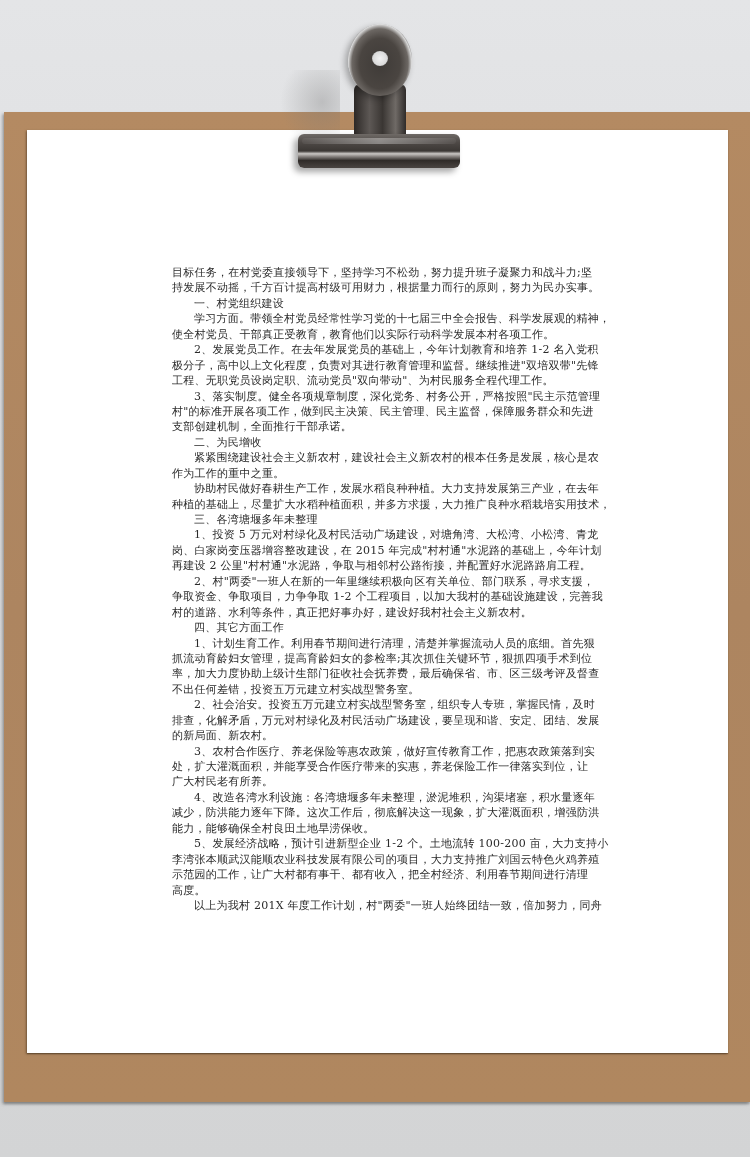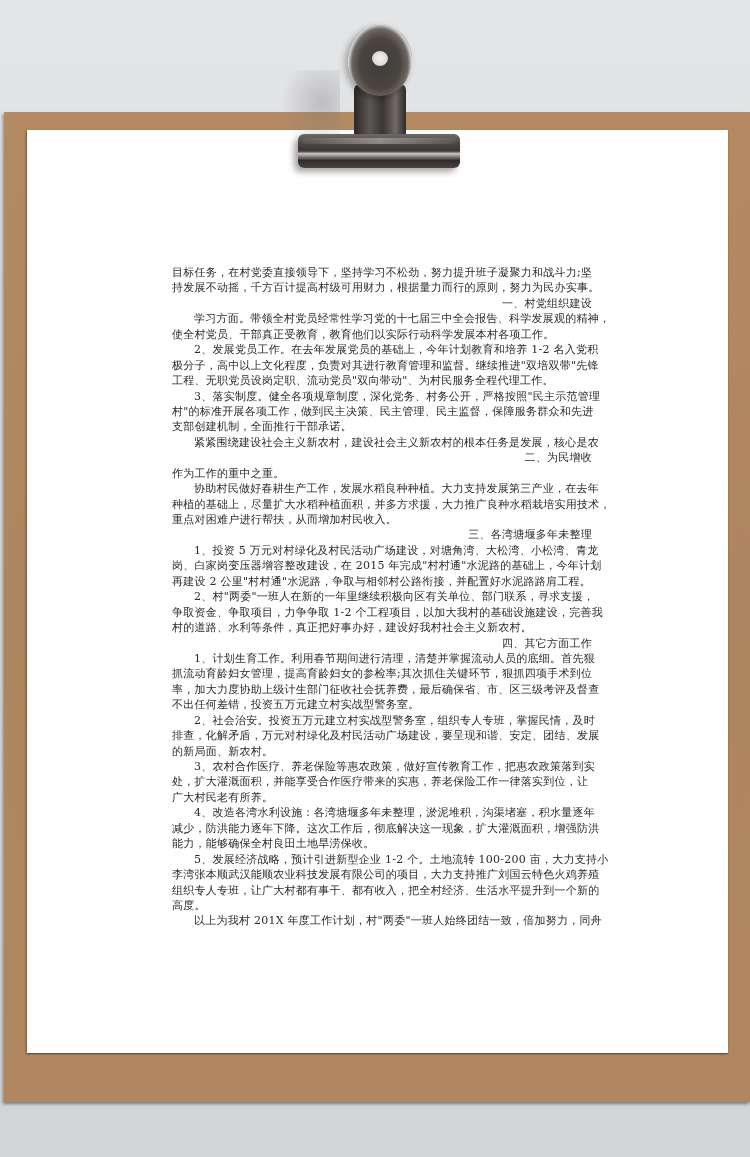--- a/index.html
+++ b/index.html
@@ -17,21 +17,21 @@
       position: absolute; left: 27px; top: 130px; width: 701px; height: 923px;
       background: #ffffff;
       box-shadow: -1px 1px 2px rgba(70,50,30,0.55), 0 1px 1px rgba(70,50,30,0.4);
     }
     .doc {
       position: absolute; left: 172px; top: 265px; width: 420px;
       font-size: 11px; line-height: 15.45px; color: #2a2a2a;
       letter-spacing: 0.25px;
     }
     .line { white-space: nowrap; height: 15.45px; }
-    .indent { padding-left: 22px; text-align: right; }
+    .indent { padding-left: 22px; }
 
     
     .clip-shadow {
       position: absolute; left: 280px; top: 70px; width: 60px; height: 80px;
       background: radial-gradient(ellipse at 70% 40%, rgba(120,120,120,0.35), rgba(120,120,120,0) 70%);
     }
     .clip-ring {
       position: absolute; left: 348px; top: 24px; width: 64px; height: 72px; border-radius: 50%;
       background: radial-gradient(ellipse at 50% 55%, #3f3b38 0%, #4a4541 45%, #6d6864 62%, #d9d9d9 70%, #2e2b29 76%, #8a8683 86%, #2a2725 95%);
       box-shadow: -3px 3px 6px rgba(0,0,0,0.3);
@@ -76,26 +76,25 @@
     <div class="line">持发展不动摇，千方百计提高村级可用财力，根据量力而行的原则，努力为民办实事。</div>
     <div class="line indent">一、村党组织建设</div>
     <div class="line indent">学习方面。带领全村党员经常性学习党的十七届三中全会报告、科学发展观的精神，</div>
     <div class="line">使全村党员、干部真正受教育，教育他们以实际行动科学发展本村各项工作。</div>
     <div class="line indent">2、发展党员工作。在去年发展党员的基础上，今年计划教育和培养 1-2 名入党积</div>
     <div class="line">极分子，高中以上文化程度，负责对其进行教育管理和监督。继续推进"双培双带"先锋</div>
     <div class="line">工程、无职党员设岗定职、流动党员"双向带动"、为村民服务全程代理工作。</div>
     <div class="line indent">3、落实制度。健全各项规章制度，深化党务、村务公开，严格按照"民主示范管理</div>
     <div class="line">村"的标准开展各项工作，做到民主决策、民主管理、民主监督，保障服务群众和先进</div>
     <div class="line">支部创建机制，全面推行干部承诺。</div>
+    <div class="line indent">二、为民增收</div>
     <div class="line indent">紧紧围绕建设社会主义新农村，建设社会主义新农村的根本任务是发展，核心是农</div>
-    <div class="line indent">二、为民增收</div>
     <div class="line">作为工作的重中之重。</div>
     <div class="line indent">协助村民做好春耕生产工作，发展水稻良种种植。大力支持发展第三产业，在去年</div>
     <div class="line">种植的基础上，尽量扩大水稻种植面积，并多方求援，大力推广良种水稻栽培实用技术，</div>
-    <div class="line">重点对困难户进行帮扶，从而增加村民收入。</div>
     <div class="line indent">三、各湾塘堰多年未整理</div>
     <div class="line indent">1、投资 5 万元对村绿化及村民活动广场建设，对塘角湾、大松湾、小松湾、青龙</div>
     <div class="line">岗、白家岗变压器增容整改建设，在 2015 年完成"村村通"水泥路的基础上，今年计划</div>
     <div class="line">再建设 2 公里"村村通"水泥路，争取与相邻村公路衔接，并配置好水泥路路肩工程。</div>
     <div class="line indent">2、村"两委"一班人在新的一年里继续积极向区有关单位、部门联系，寻求支援，</div>
     <div class="line">争取资金、争取项目，力争争取 1-2 个工程项目，以加大我村的基础设施建设，完善我</div>
     <div class="line">村的道路、水利等条件，真正把好事办好，建设好我村社会主义新农村。</div>
     <div class="line indent">四、其它方面工作</div>
     <div class="line indent">1、计划生育工作。利用春节期间进行清理，清楚并掌握流动人员的底细。首先狠</div>
     <div class="line">抓流动育龄妇女管理，提高育龄妇女的参检率;其次抓住关键环节，狠抓四项手术到位</div>
@@ -105,16 +104,16 @@
     <div class="line">排查，化解矛盾，万元对村绿化及村民活动广场建设，要呈现和谐、安定、团结、发展</div>
     <div class="line">的新局面、新农村。</div>
     <div class="line indent">3、农村合作医疗、养老保险等惠农政策，做好宣传教育工作，把惠农政策落到实</div>
     <div class="line">处，扩大灌溉面积，并能享受合作医疗带来的实惠，养老保险工作一律落实到位，让</div>
     <div class="line">广大村民老有所养。</div>
     <div class="line indent">4、改造各湾水利设施：各湾塘堰多年未整理，淤泥堆积，沟渠堵塞，积水量逐年</div>
     <div class="line">减少，防洪能力逐年下降。这次工作后，彻底解决这一现象，扩大灌溉面积，增强防洪</div>
     <div class="line">能力，能够确保全村良田土地旱涝保收。</div>
     <div class="line indent">5、发展经济战略，预计引进新型企业 1-2 个。土地流转 100-200 亩，大力支持小</div>
     <div class="line">李湾张本顺武汉能顺农业科技发展有限公司的项目，大力支持推广刘国云特色火鸡养殖</div>
-    <div class="line">组织专人专班，让广大村都有事干、都有收入，把全村经济、生活水平提升到一个新的</div>
+    <div class="line">示范园的工作，让广大村都有事干、都有收入，把全村经济、利用春节期间进行清理</div>
     <div class="line">高度。</div>
     <div class="line indent">以上为我村 201X 年度工作计划，村"两委"一班人始终团结一致，倍加努力，同舟</div>
   </div>
 
 </body></html>

